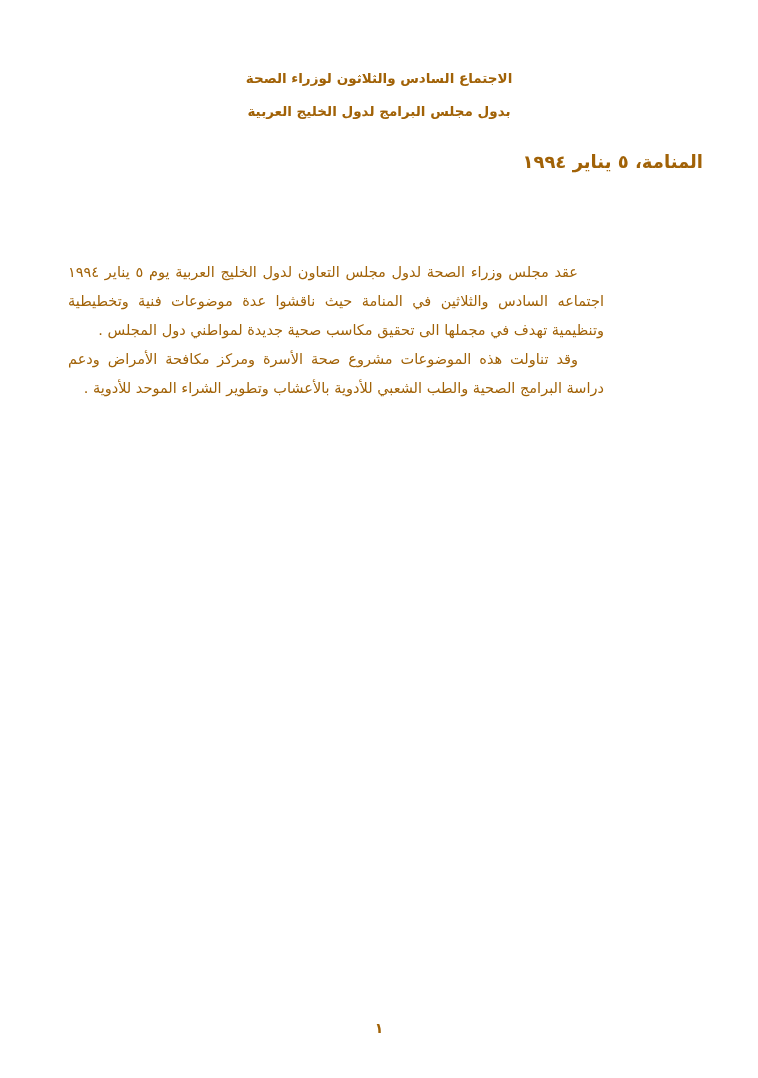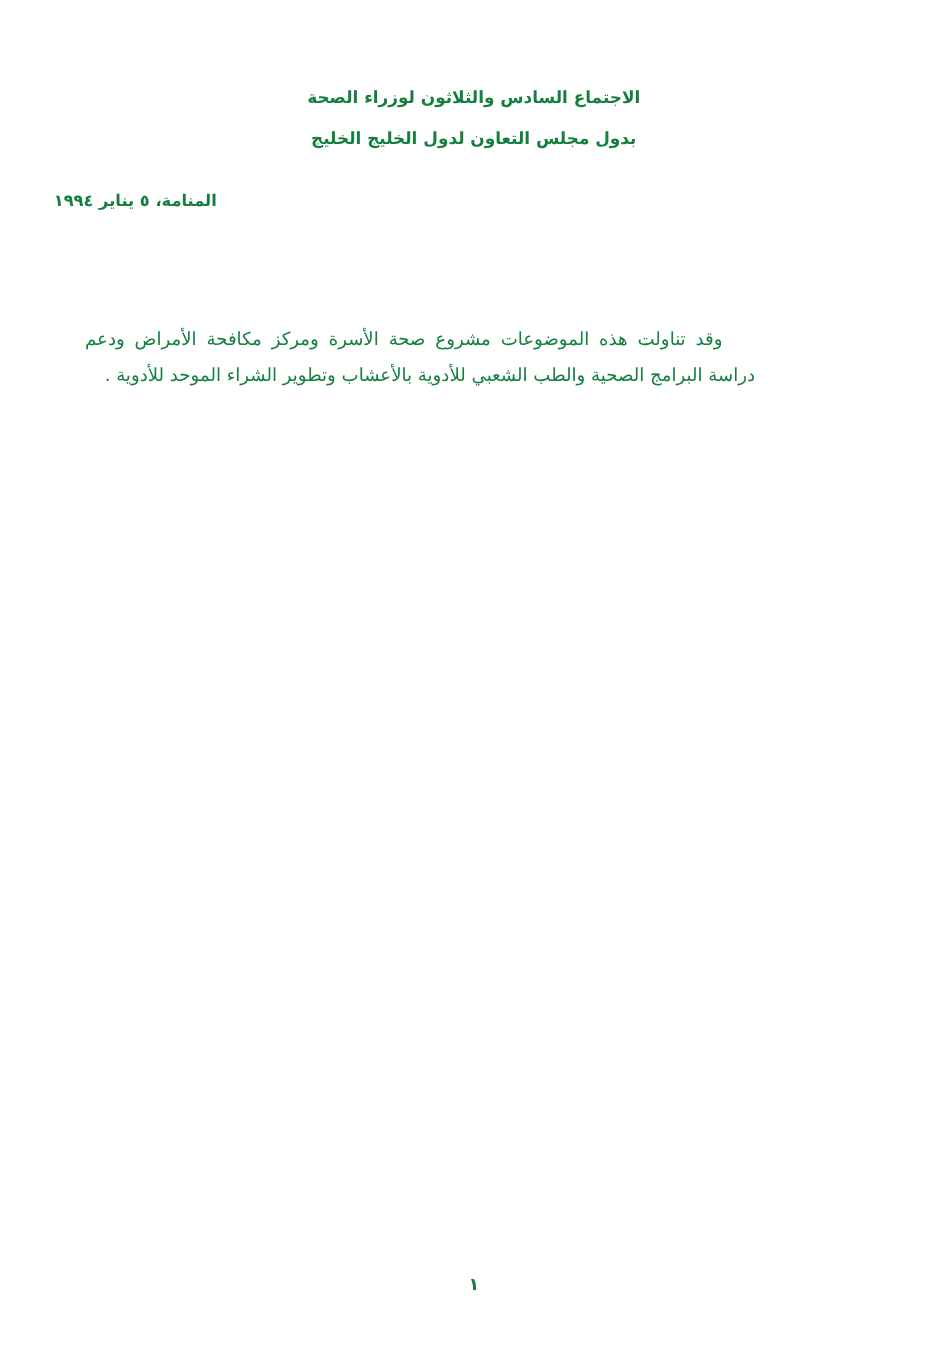--- a/index.html
+++ b/index.html
@@ -6,21 +6,21 @@
     margin: 0;
     padding: 0;
     background: #ffffff;
   }
   .page {
     position: relative;
     width: 672px;
     height: 1078px;
     margin: 0 auto;
     background: #ffffff;
-    color: #15803d;
+    color: #a16207;
     font-family: "DejaVu Sans", sans-serif;
     direction: rtl;
     overflow: hidden;
     border-radius: 14px;
   }
   .header-block {
     position: absolute;
     top: 62px;
     left: 0;
     right: 0;
@@ -30,22 +30,22 @@
     font-size: 13.5px;
     font-weight: bold;
     line-height: 33px;
     letter-spacing: 0.2px;
   }
   .date-line {
     position: absolute;
     top: 150px;
     left: 0;
     right: 12px;
-    text-align: left;
-    font-size: 13px;
+    text-align: right;
+    font-size: 18px;
     font-weight: bold;
     line-height: 24px;
   }
   .body-block {
     position: absolute;
     top: 258px;
     right: 111px;
     width: 536px;
     text-align: justify;
     text-justify: inter-word;
@@ -66,24 +66,25 @@
     font-weight: bold;
   }
 </style>
 </head>
 <body>
 
 <div class="page">
 
   <div class="header-block">
     <div class="title-line">الاجتماع السادس والثلاثون لوزراء الصحة</div>
-    <div class="title-line">بدول مجلس التعاون لدول الخليج الخليج</div>
+    <div class="title-line">بدول مجلس البرامج لدول الخليج العربية</div>
   </div>
 
   <div class="date-line">المنامة، ٥ يناير ١٩٩٤</div>
 
   <div class="body-block">
+    <p>عقد مجلس وزراء الصحة لدول مجلس التعاون لدول الخليج العربية يوم ٥ يناير ١٩٩٤ اجتماعه السادس والثلاثين في المنامة حيث ناقشوا عدة موضوعات فنية وتخطيطية وتنظيمية تهدف في مجملها الى تحقيق مكاسب صحية جديدة لمواطني دول المجلس .</p>
     <p>وقد تناولت هذه الموضوعات مشروع صحة الأسرة ومركز مكافحة الأمراض ودعم دراسة البرامج الصحية والطب الشعبي للأدوية بالأعشاب وتطوير الشراء الموحد للأدوية .</p>
   </div>
 
   <div class="page-number">١</div>
 
 </div>
 
 </body></html>

